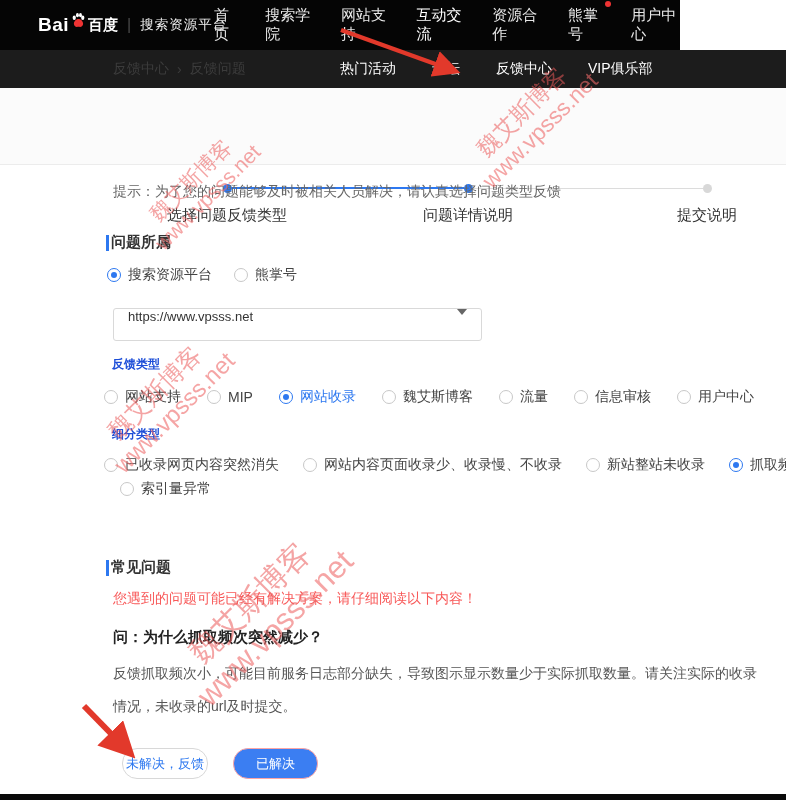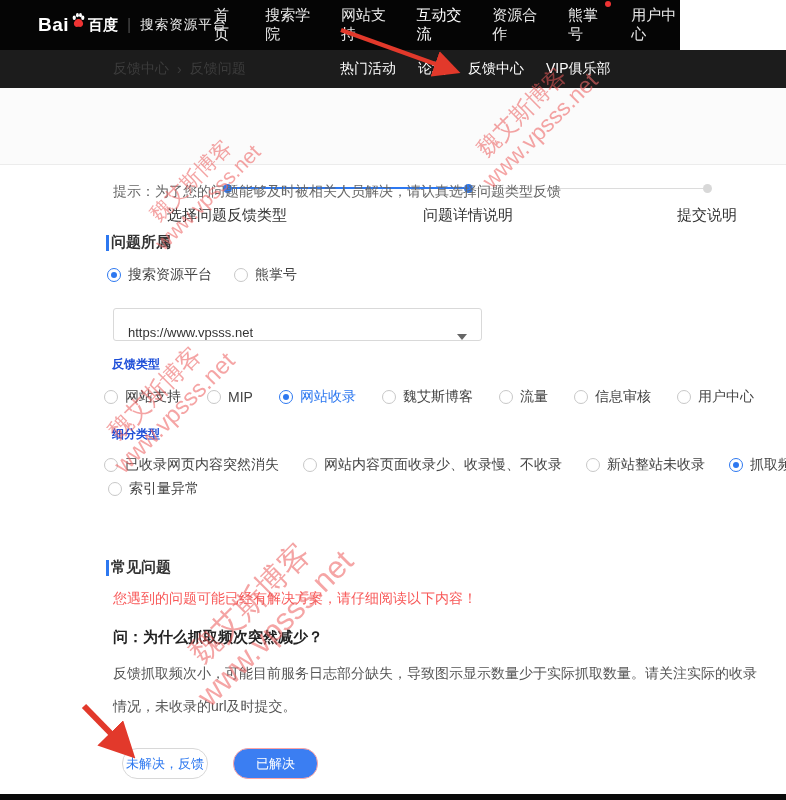--- a/index.html
+++ b/index.html
@@ -19,21 +19,21 @@
   .topnav-item { position:relative; color:#e8e8e8; font-size:15px; cursor:pointer; padding:15px 0; }
   .topnav-item.active { color:#fff; }
   .topnav-item.active::after { content:''; position:absolute; left:50%; transform:translateX(-50%);
     bottom:6px; width:44px; height:2px; background:#fff; }
   .reddot { position:absolute; top:10px; right:-7px; width:6px; height:6px; border-radius:50%; background:#e33; }
 
   
   .subnav { position:absolute; left:0; top:50px; width:786px; height:38px; background:#1c1c1c; }
   .crumb { position:absolute; left:113px; top:0; height:38px; display:flex; align-items:center; gap:8px;
     font-size:14px; color:#3c3c3c; }
-  .subnav-menu { position:absolute; left:340px; top:0; height:38px; display:flex; align-items:center; gap:22px; }
+  .subnav-menu { position:absolute; left:340px; top:0; height:38px; display:flex; align-items:center; gap:36px; }
   .subnav-item { color:#fdfdfd; font-size:14px; cursor:pointer; }
 
   
   .stepper { position:absolute; left:0; top:88px; width:786px; height:77px; background:#fbfbfb;
     border-bottom:1px solid #ececec; }
   .step-line { position:absolute; top:99px; height:2px; }
   .step-line.blue { left:231px; width:233px; background:#2d78f0; }
   .step-line.gray { left:472px; width:231px; height:1px; top:100px; background:#dcdcdc; }
   .step-dot { position:absolute; top:96px; width:9px; height:9px; border-radius:50%; }
   .step-dot.blue { background:#2d78f0; }
@@ -51,21 +51,21 @@
   .opt { display:flex; align-items:center; cursor:pointer; white-space:nowrap; }
   .radio { width:14px; height:14px; border:1px solid #c8c8c8; border-radius:50%; background:#fff;
     position:relative; margin-right:7px; flex:none; }
   .radio.checked { border-color:#2d78f0; }
   .radio.checked::after { content:''; position:absolute; left:3px; top:3px; width:6px; height:6px;
     border-radius:50%; background:#2d78f0; }
   .lbl { font-size:14px; color:#444; }
   .lbl.active { color:#2d78f0; }
 
   .select { position:absolute; left:113px; top:308px; width:369px; height:33px; border:1px solid #d9d9d9;
-    border-radius:3px; background:#fff; display:flex; align-items:flex-end; padding:0 14px; cursor:pointer; }
+    border-radius:3px; background:#fff; display:flex; align-items:flex-start; padding:0 14px; cursor:pointer; }
   .select .val { font-size:13px; color:#333; flex:1; }
   .select .caret { width:0; height:0; border-left:5px solid transparent; border-right:5px solid transparent;
     border-top:6px solid #666; }
 
   .notice { position:absolute; left:113px; top:590px; font-size:14px; color:#f85959; }
   .question { position:absolute; left:113px; top:628px; font-size:15px; font-weight:bold; color:#222; }
   .answer { position:absolute; left:113px; top:657px; width:652px; font-size:14px; color:#555; line-height:33px; }
 
   .btn { position:absolute; top:748px; height:31px; border-radius:15px; font-size:13px; cursor:pointer;
     display:flex; align-items:center; justify-content:center; }
@@ -211,21 +211,21 @@
     </label>
     <label class="opt">
       <span class="radio"></span>
       <span class="lbl">新站整站未收录</span>
     </label>
     <label class="opt">
       <span class="radio checked"></span>
       <span class="lbl">抓取频次突然减少</span>
     </label>
   </div>
-  <div class="optrow" style="left:108px; top:480px;text-align:right;">
+  <div class="optrow" style="left:120px; top:480px;text-align:right;">
     <label class="opt">
       <span class="radio"></span>
       <span class="lbl">索引量异常</span>
     </label>
   </div>
 
   <div class="sec-title" style="left:106px; top:558px;">
     <span class="bar"></span>
     <span class="txt">常见问题</span>
   </div>

